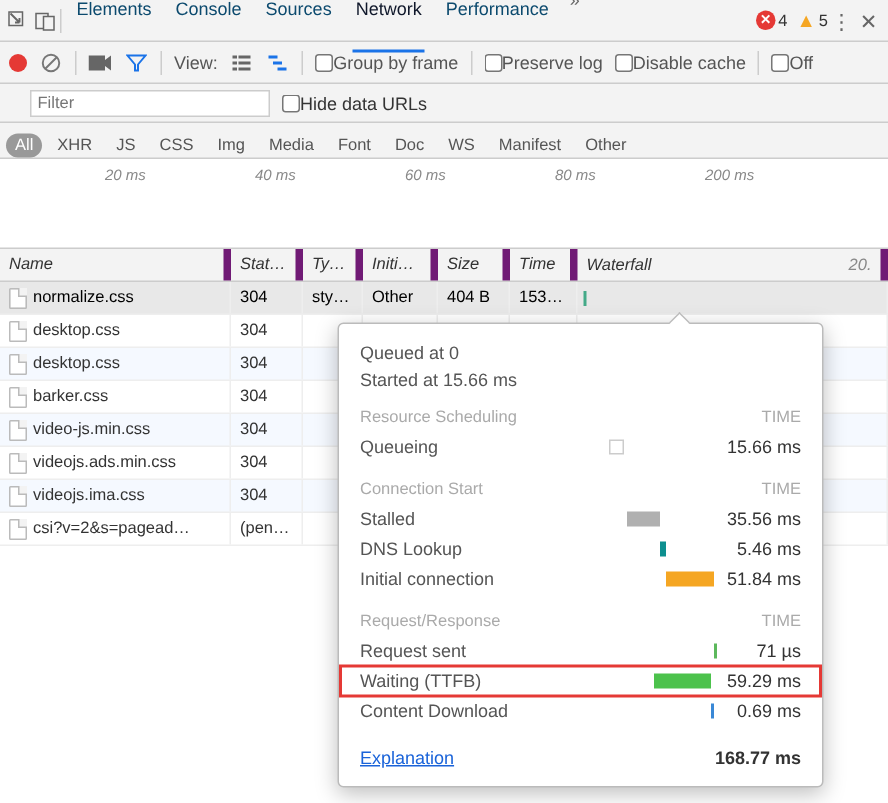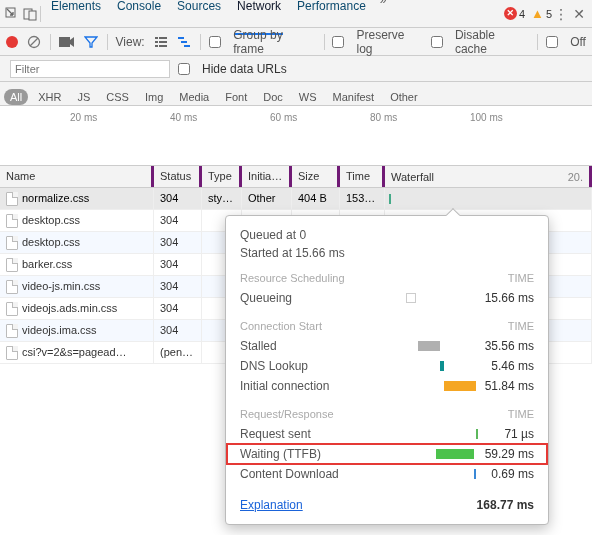--- a/index.html
+++ b/index.html
@@ -13,31 +13,31 @@
   .err { display:flex; align-items:center; gap:2px; margin-left:4px; }
   .circ { display:inline-block; width:13px; height:13px; border-radius:50%; text-align:center; line-height:13px; font-size:9px; color:#fff; font-weight:bold; }
   .red { background:#e53935; }
   .amber { color:#f5a623; font-size:13px; }
   .cnt { font-size:11px; color:#333; }
   .vdots { width:14px; text-align:center; color:#666; font-size:14px; }
   .xbtn { width:18px; text-align:center; color:#666; font-size:14px; }
   .toolbar { display:flex; align-items:center; height:28px; border-bottom:1px solid #ccc; background:#f3f3f3; padding:0 6px; gap:8px; font-size:12px; color:#555; }
   .rec { width:12px; height:12px; border-radius:50%; background:#e53935; }
   .sep { width:1px; height:16px; background:#ccc; }
-  .chk { display:flex; align-items:center; gap:12px; }
+  .chk { display:flex; align-items:center; gap:0; }
   .chk input { width:12px; height:12px; accent-color:#888; }
-  .filterbar { display:flex; align-items:center; height:26px; border-bottom:1px solid #ccc; background:#f3f3f3; padding:0 10px; gap:8px; }
+  .filterbar { display:flex; align-items:center; height:26px; border-bottom:1px solid #ccc; background:#f3f3f3; padding:0 20px; gap:8px; }
   .filterbar input[type=text] { height:18px; border:1px solid #ccc; padding:0 4px; width:160px; font-size:11px; background:#fff;}
   .typebar { display:flex; align-items:flex-end; height:24px; border-bottom:1px solid #ccc; background:#f3f3f3; padding:0 4px; gap:4px; font-size:11px; }
   .pill { padding:2px 6px; color:#555; cursor:pointer; border-radius:8px; }
   .pill.active { background:#999; color:#fff; }
   .timeline { height:60px; border-bottom:1px solid #ccc; position:relative; background:#fff; }
-  .timeline .lbl { position:absolute; top:6px; font-size:10px; color:#888; }
+  .timeline .lbl { position:absolute; top:6px; font-size:10px; color:#888;font-style:italic; }
   .headers { display:flex; height:22px; background:#f3f3f3; border-bottom:1px solid #ccc; font-size:11px; color:#333; }
-  .headers > div { border-right:3px solid #701a75; padding:4px 6px; overflow:hidden; white-space:nowrap; text-overflow:ellipsis; }
+  .headers > div { border-right:5px solid #701a75; padding:4px 6px; overflow:hidden; white-space:nowrap; text-overflow:ellipsis;font-style:italic; }
   .col-name{width:154px;} .col-status{width:48px;} .col-type{width:40px;} .col-init{width:50px;} .col-size{width:48px;} .col-time{width:45px;} .col-wf{flex:1; display:flex; align-items:center; justify-content:space-between; padding-right:6px !important;}
   .rows { }
   .row { display:flex; height:22px; font-size:11px; border-bottom:1px solid #eee; }
   .row:nth-child(odd){ background:#f5f9ff; }
   .row > div { border-right:1px solid #eee; padding:4px 6px; overflow:hidden; white-space:nowrap; text-overflow:ellipsis; color:#333;}
   .row .col-name { display:flex; align-items:flex-start; gap:4px; }
   .fi { width:12px; height:14px; border:1px solid #bbb; border-radius:1px; background:linear-gradient(#fff,#fff); position:relative; flex:0 0 12px; }
   .fi::after{content:"";position:absolute;top:-1px;right:-1px;width:5px;height:5px;background:#f3f3f3;border-left:1px solid #bbb;border-bottom:1px solid #bbb;}
   .row.sel { background:#e8e8e8 !important; }
   .row.sel > div { color:#000; }
@@ -175,21 +175,21 @@
     <span class="pill">WS</span>
     <span class="pill">Manifest</span>
     <span class="pill">Other</span>
   </div>
 
 <div class="timeline">
   <span class="lbl" style="left:70px">20 ms</span>
   <span class="lbl" style="left:170px">40 ms</span>
   <span class="lbl" style="left:270px">60 ms</span>
   <span class="lbl" style="left:370px">80 ms</span>
-  <span class="lbl" style="left:470px">100 ms</span>
+  <span class="lbl" style="left:470px">200 ms</span>
 </div>
 
 <div class="headers">
   <div class="col-name">Name</div>
   <div class="col-status">Status</div>
   <div class="col-type">Type</div>
   <div class="col-init">Initiator</div>
   <div class="col-size">Size</div>
   <div class="col-time">Time</div>
   <div class="col-wf">

